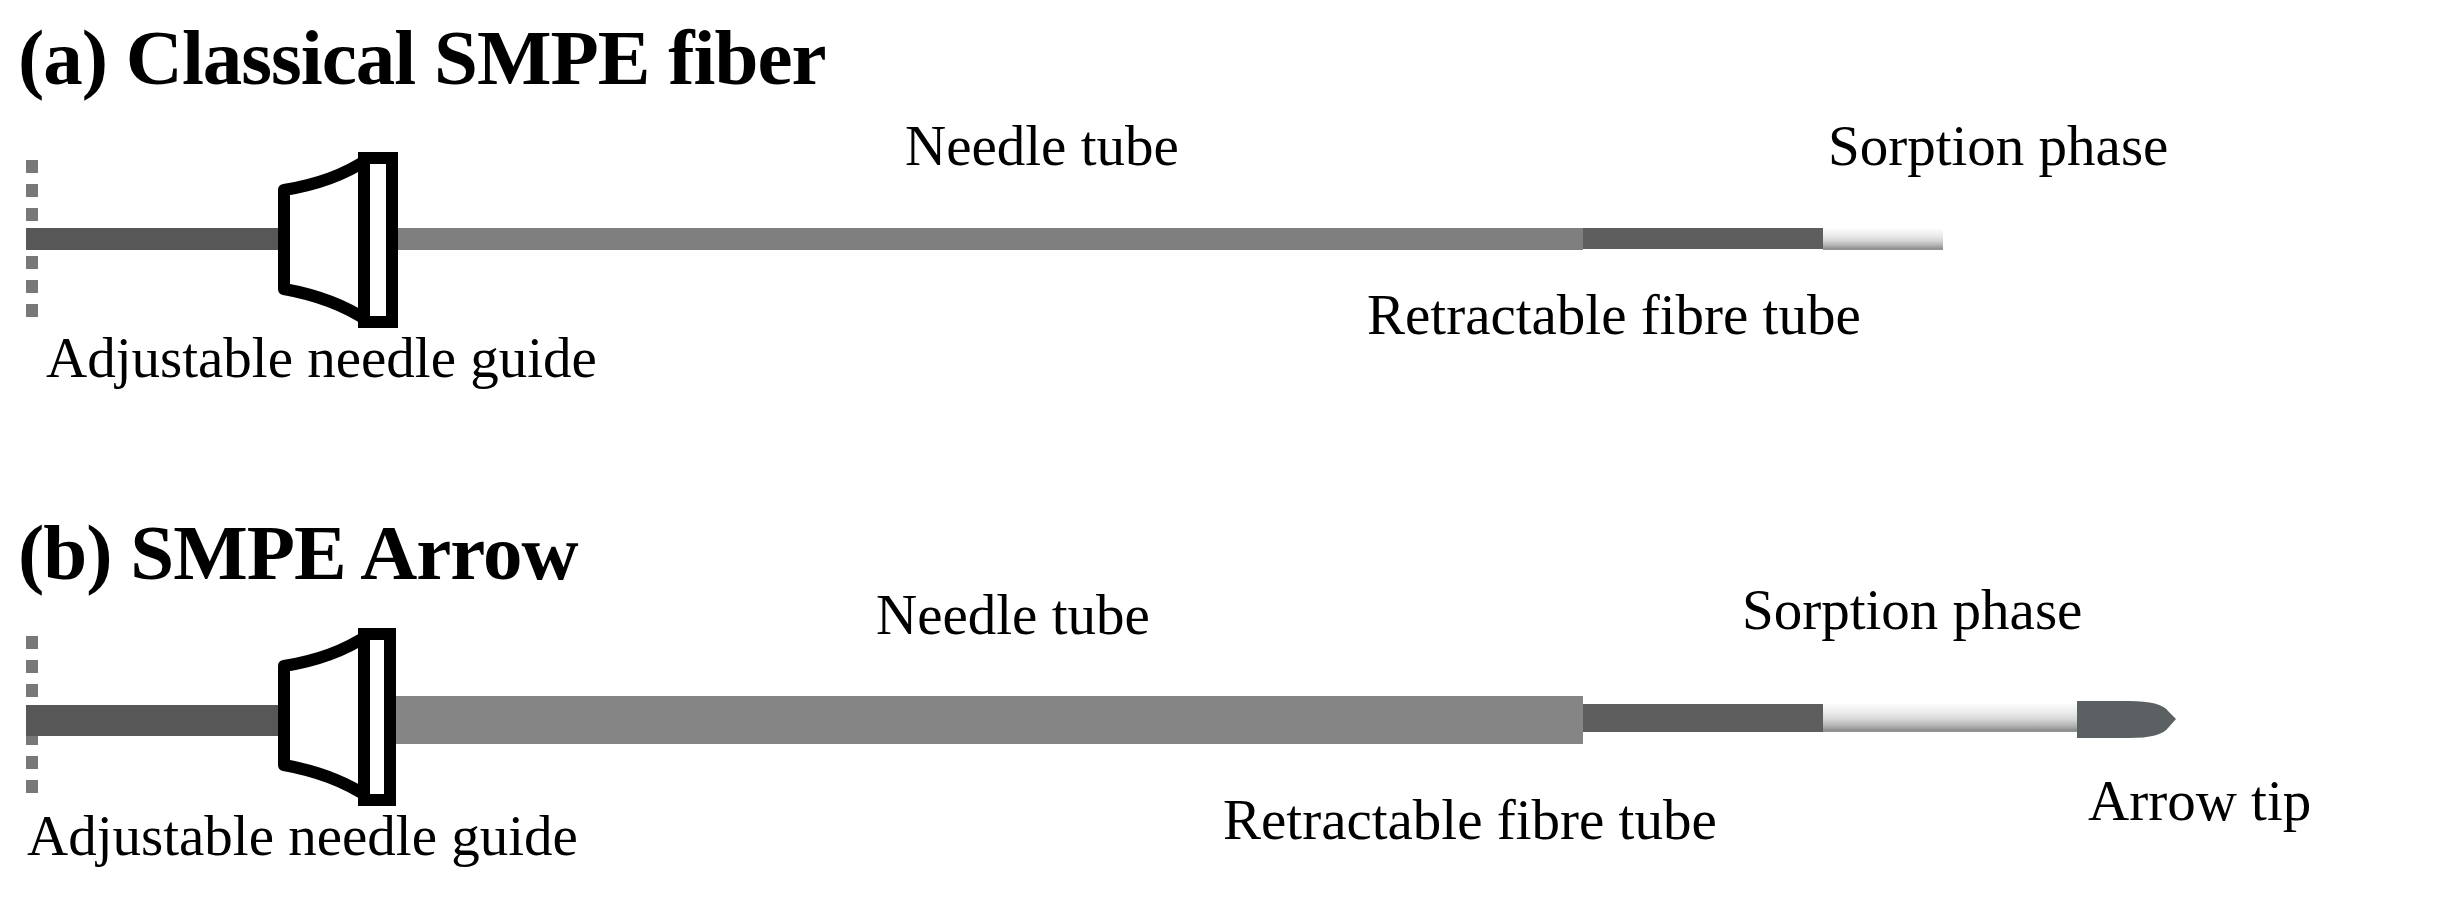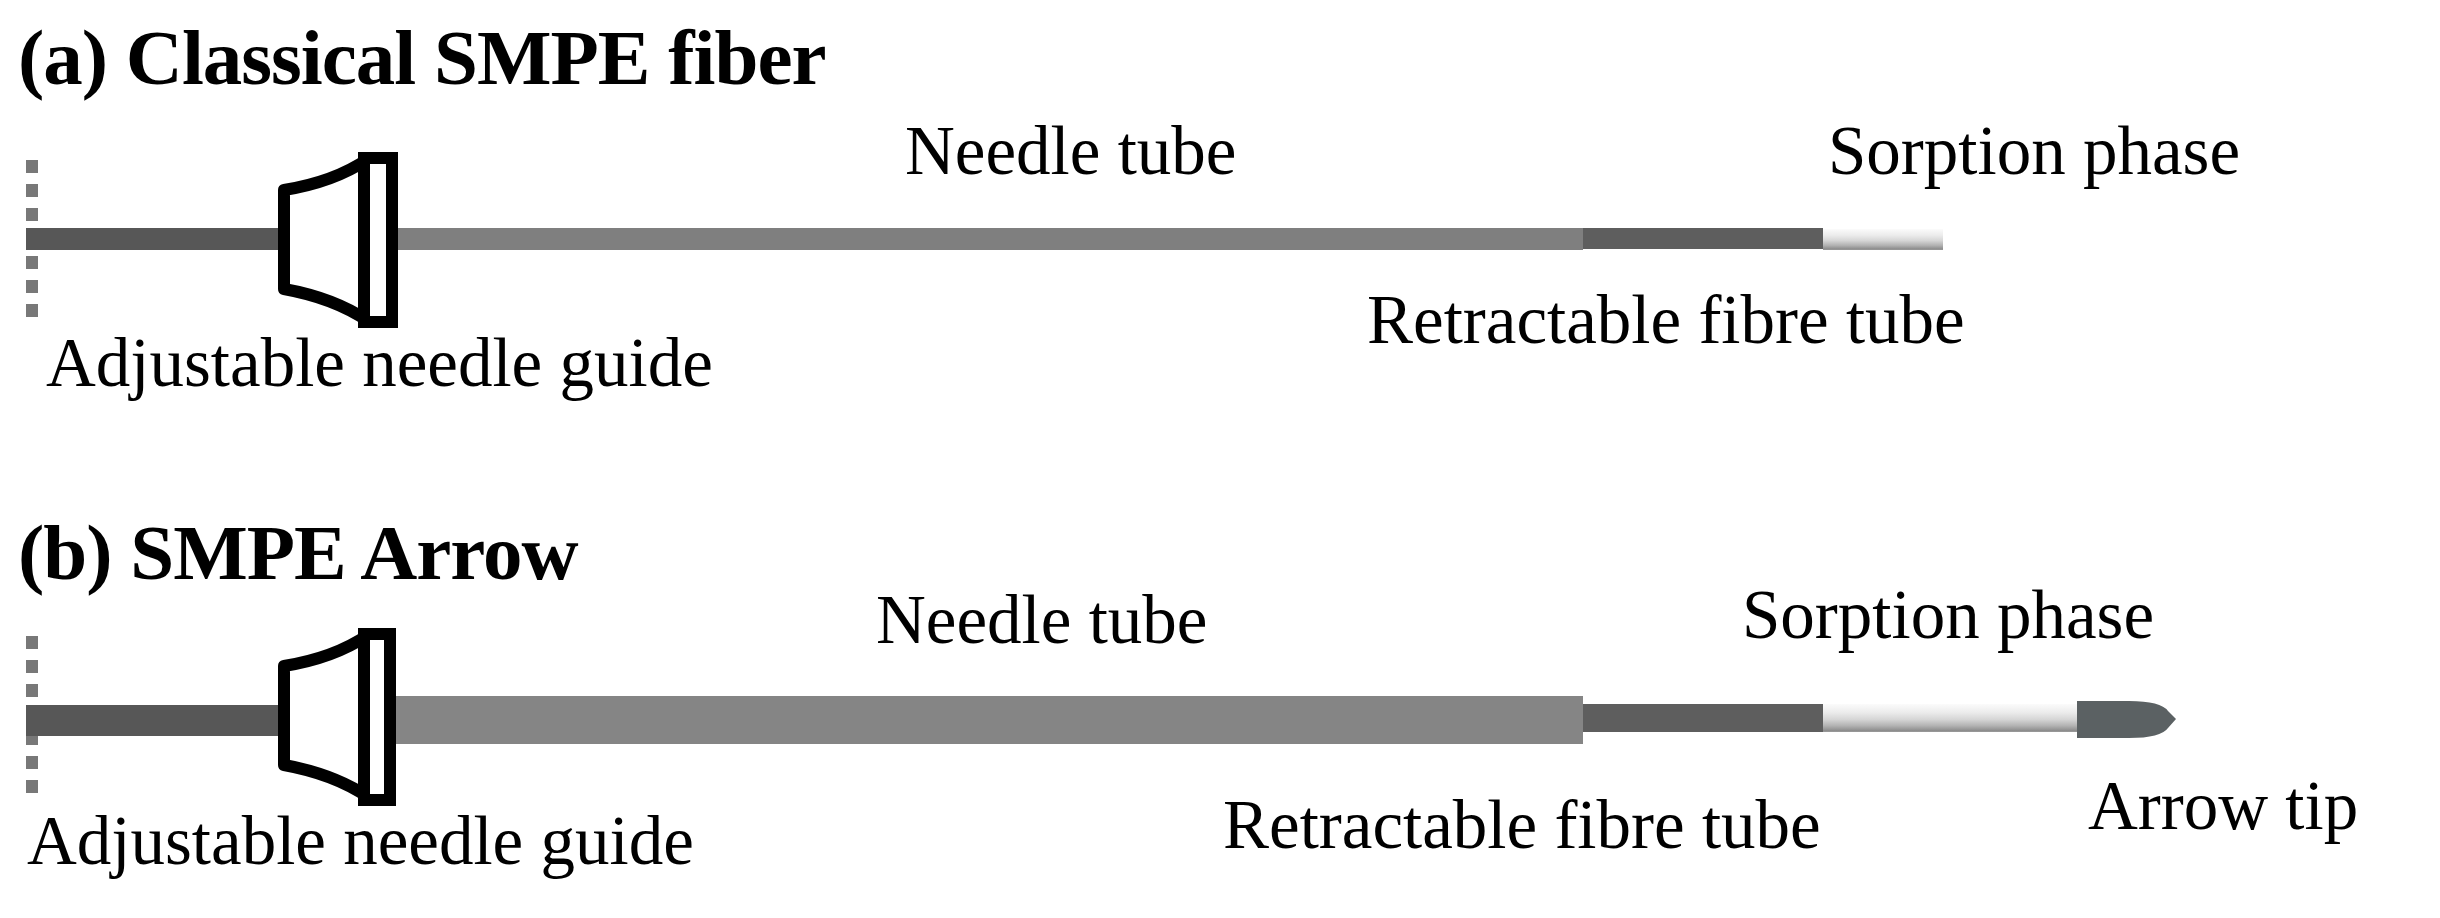--- a/index.html
+++ b/index.html
@@ -14,21 +14,21 @@
   }
   .abs{position:absolute;}
   .panel-title{
     font-size:79px;
     font-weight:bold;
     line-height:1;
     white-space:nowrap;
     letter-spacing:-1px;
   }
   .diagram-label{
-    font-size:69px;
+    font-size:57px;
     line-height:1;
     white-space:nowrap;
   }
   .dashed-axis{
     width:12px;
     background:repeating-linear-gradient(to bottom,#787878 0 13px,transparent 13px 24px);
   }
   .bar{position:absolute;}
   .bar-inner-dark{background:#575757;}
   .bar-needle-a{background:#7f7f7f;}

